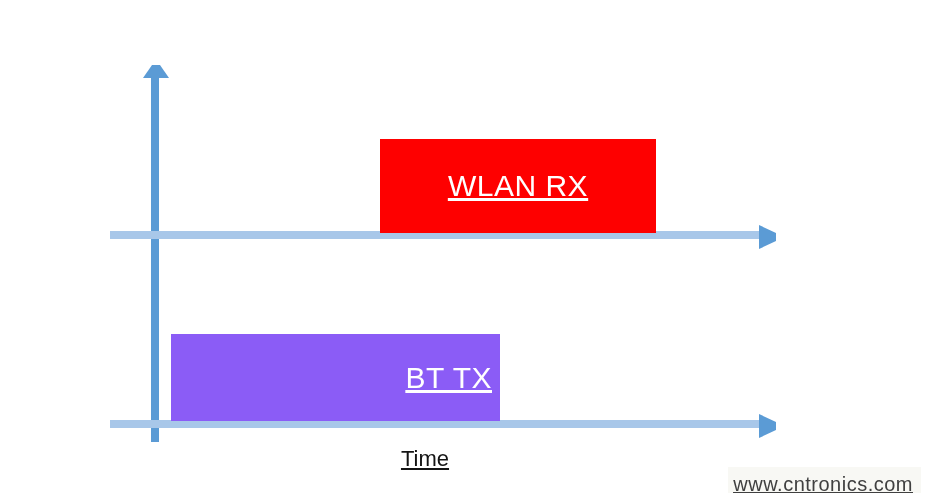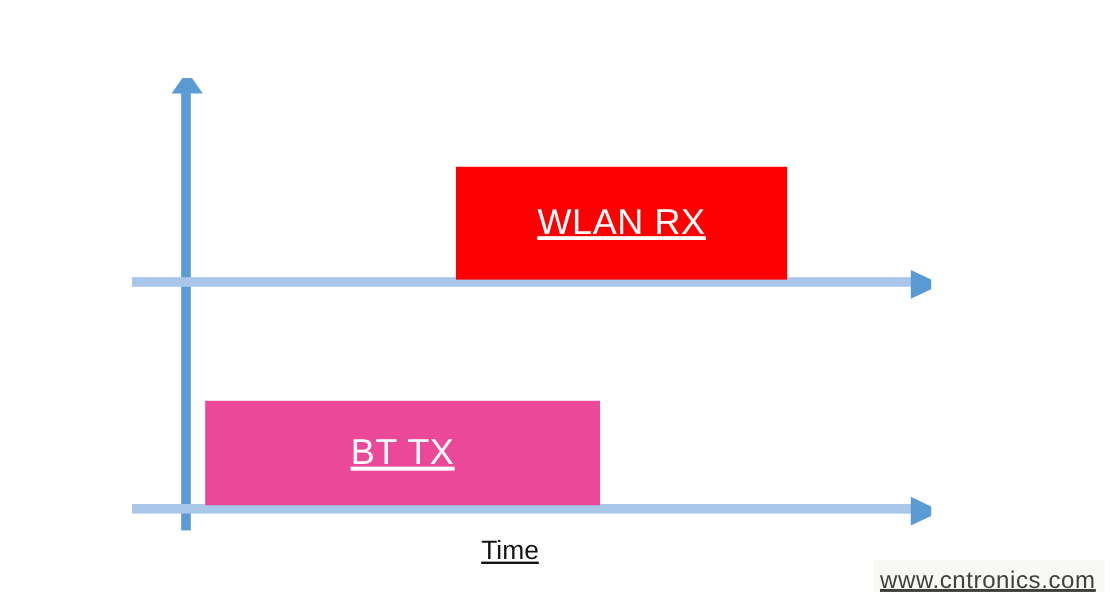--- a/index.html
+++ b/index.html
@@ -109,21 +109,21 @@
   <div class="h-axis-line upper" style="background-color: rgb(168, 199, 233);"></div>
   <div class="h-axis-arrow upper" style="border-left-color: rgb(91, 155, 213);"></div>
 
   <div class="h-axis-line lower" style="background-color: rgb(168, 199, 233);"></div>
   <div class="h-axis-arrow lower" style="border-left-color: rgb(91, 155, 213);"></div>
 
   <div class="bar wlan-rx" style="background-color: rgb(254, 0, 0);">
     <span>WLAN RX</span>
   </div>
 
-  <div class="bar bt-tx" style="background-color: #ec4899;">
+  <div class="bar bt-tx" style="background-color: #8b5cf6; justify-content: flex-end;">
     <span>BT TX</span>
   </div>
 
   <div class="time-label" style="color: rgb(20, 20, 20);">Time</div>
 
   <div class="watermark-panel">
     <span class="watermark-text" style="color: #404040; margin-left: 48px;">www.cntronics.com</span>
   </div>
 
 </div>

